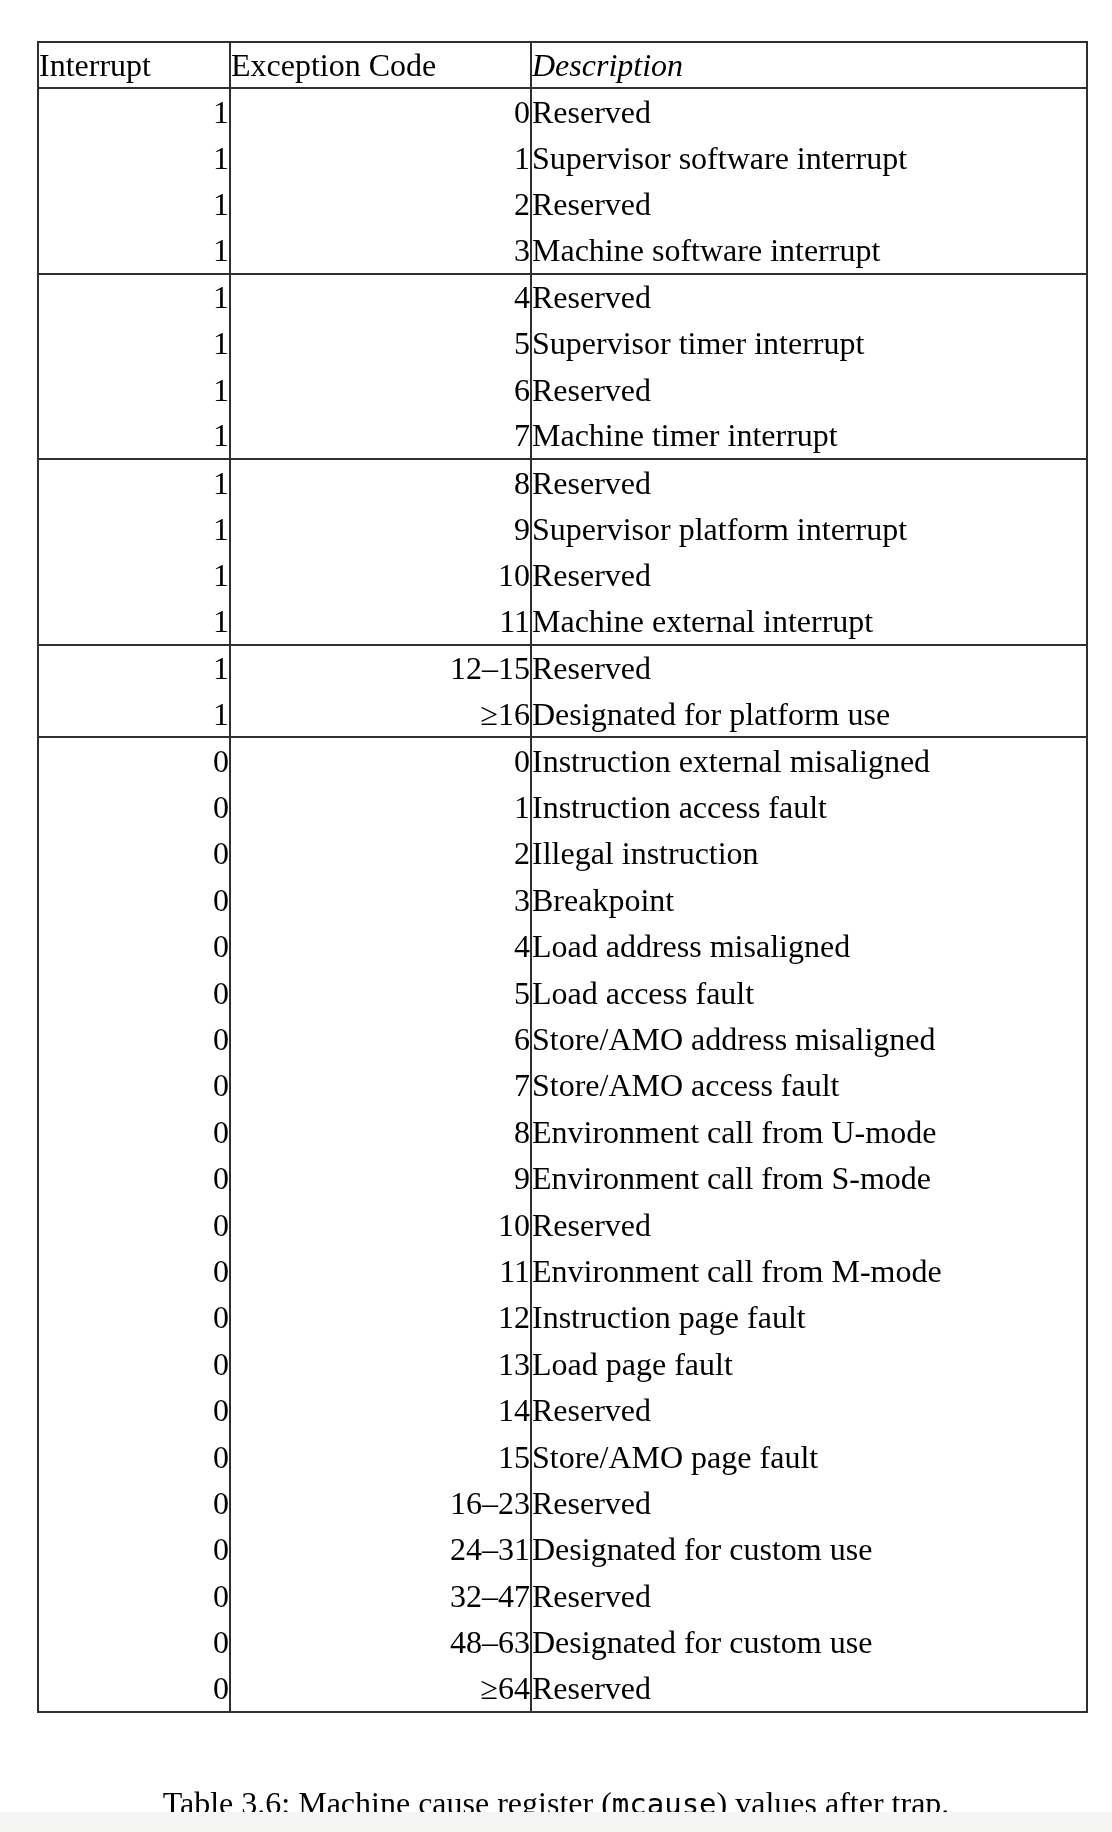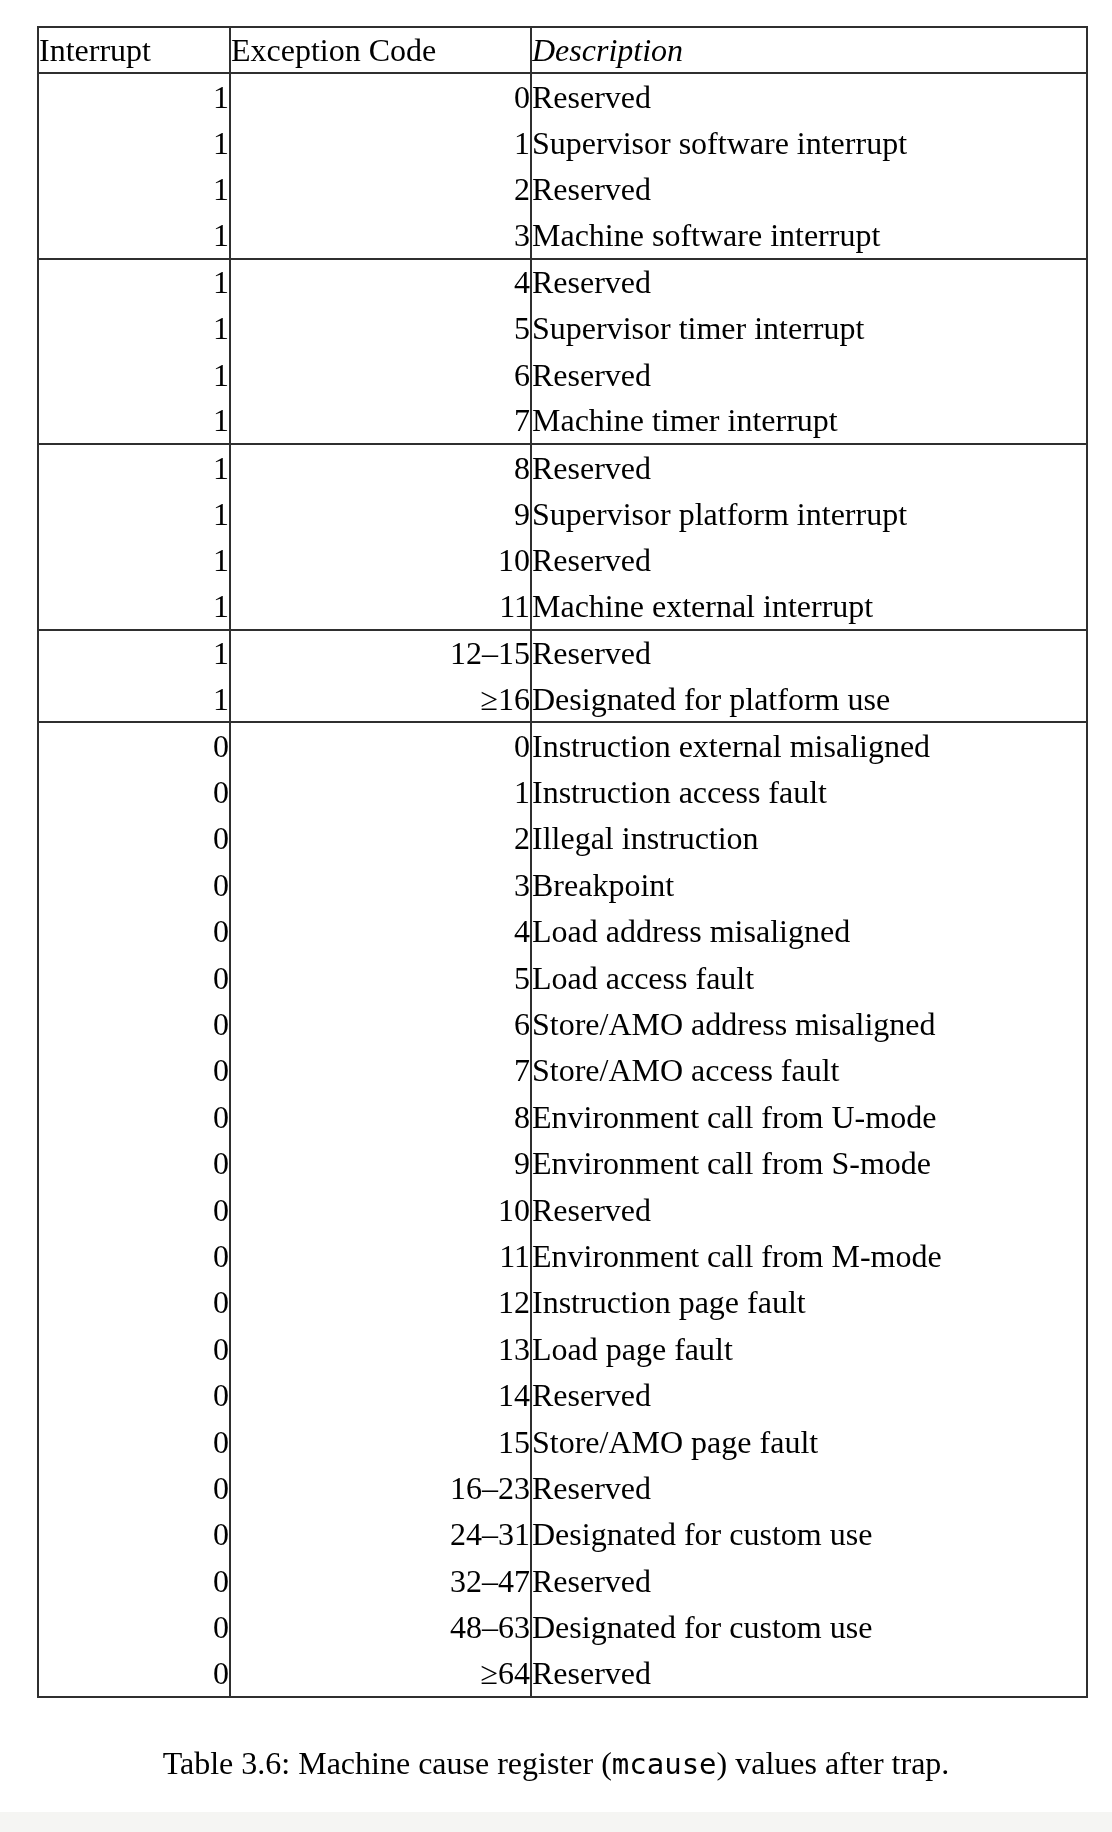--- a/index.html
+++ b/index.html
@@ -6,21 +6,21 @@
   body {
     width: 1112px; height: 1832px;
     position: relative;
     background: #ffffff;
     color: #000000;
     font-family: "Liberation Serif", "DejaVu Serif", serif;
     overflow: hidden;
   }
   .table-wrap {
     position: absolute;
-    left: 37px; top: 26px;
+    left: 37px; top: 41px;
   }
   table.mcause {
     border-collapse: collapse;
     table-layout: fixed;
     width: 1049px;
     border: 2px solid #2f2f2f;
     font-size: 32px;
   }
   col.c-interrupt { width: 192px; }
   col.c-code      { width: 301px; }
@@ -47,21 +47,21 @@
   th.h-desc { padding-left: 15px; font-style: italic; }
 
   td.col-interrupt { text-align: right; padding-right: 26px; }
   td.col-code      { text-align: right; padding-right: 23px; }
   td.col-desc      { text-align: left;  padding-left: 15px; }
 
   td.italic { }
 
   .caption {
     position: absolute;
-    left: 0; top: 1744px;
+    left: 0; top: 1784px;
     width: 1112px;
     text-align: center;
     font-size: 32px;
     line-height: 1.2;
   }
   .caption .mono {
     font-family: "DejaVu Sans Mono", "Liberation Mono", monospace;
     font-size: 29px;
   }
   .footer-strip {

